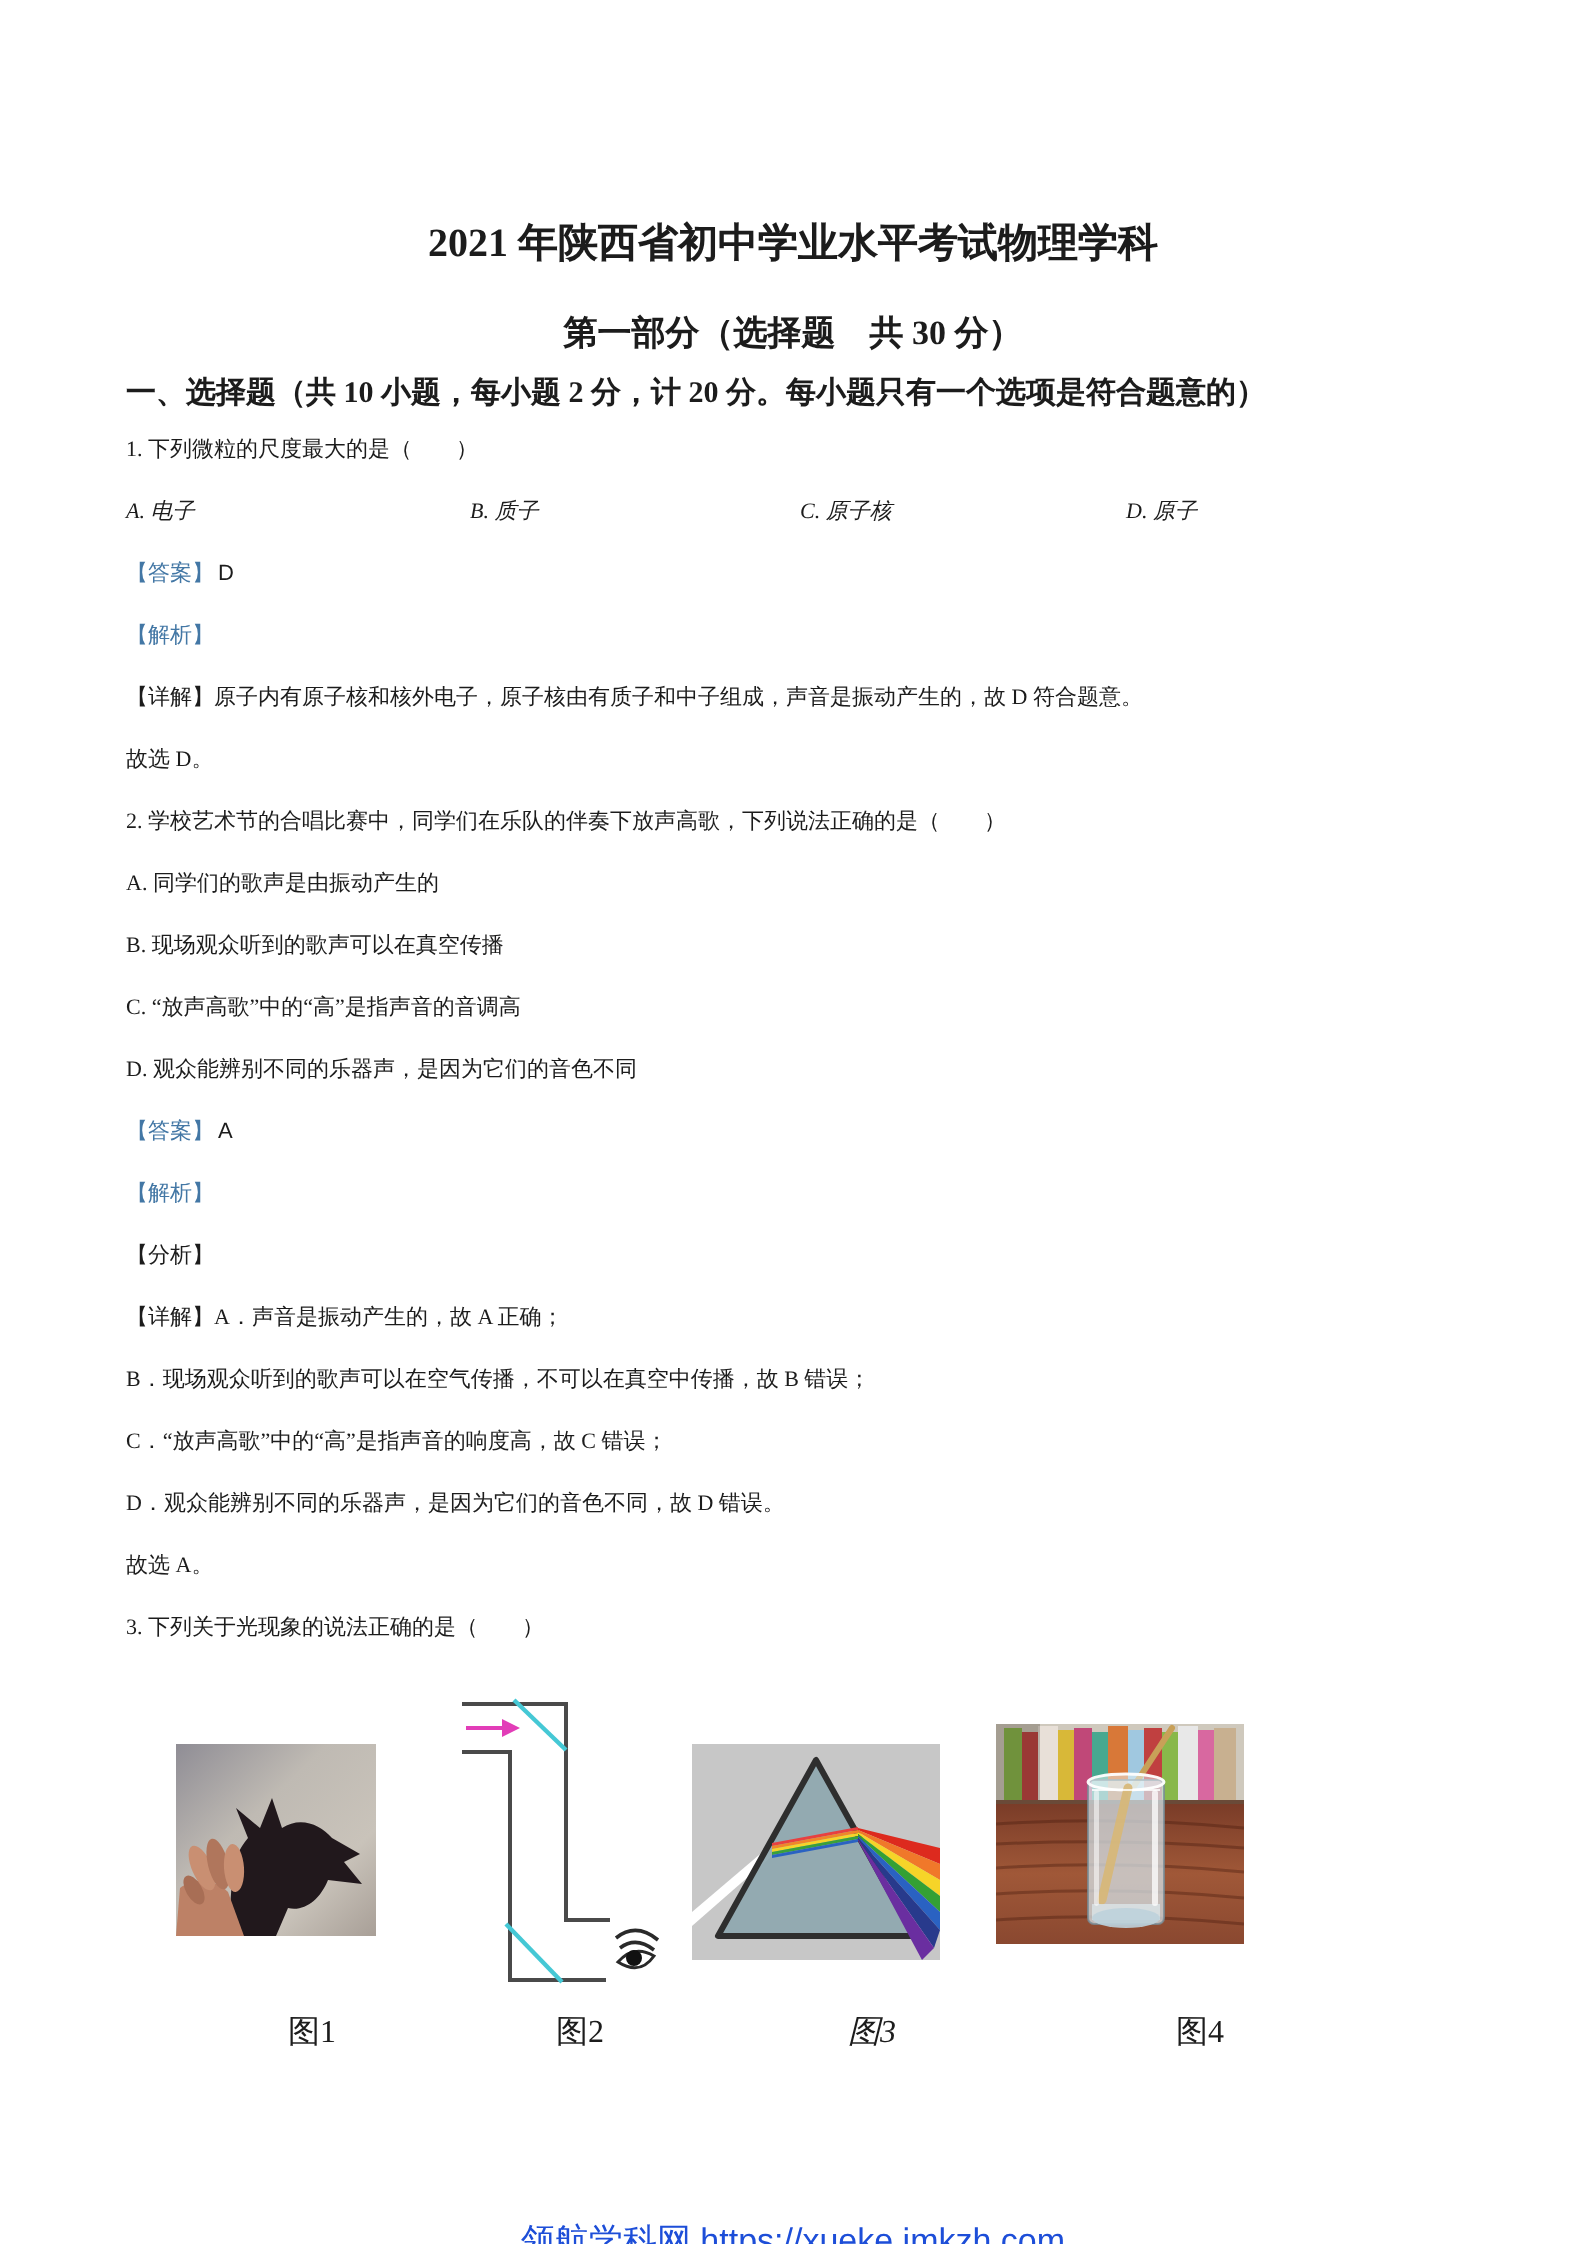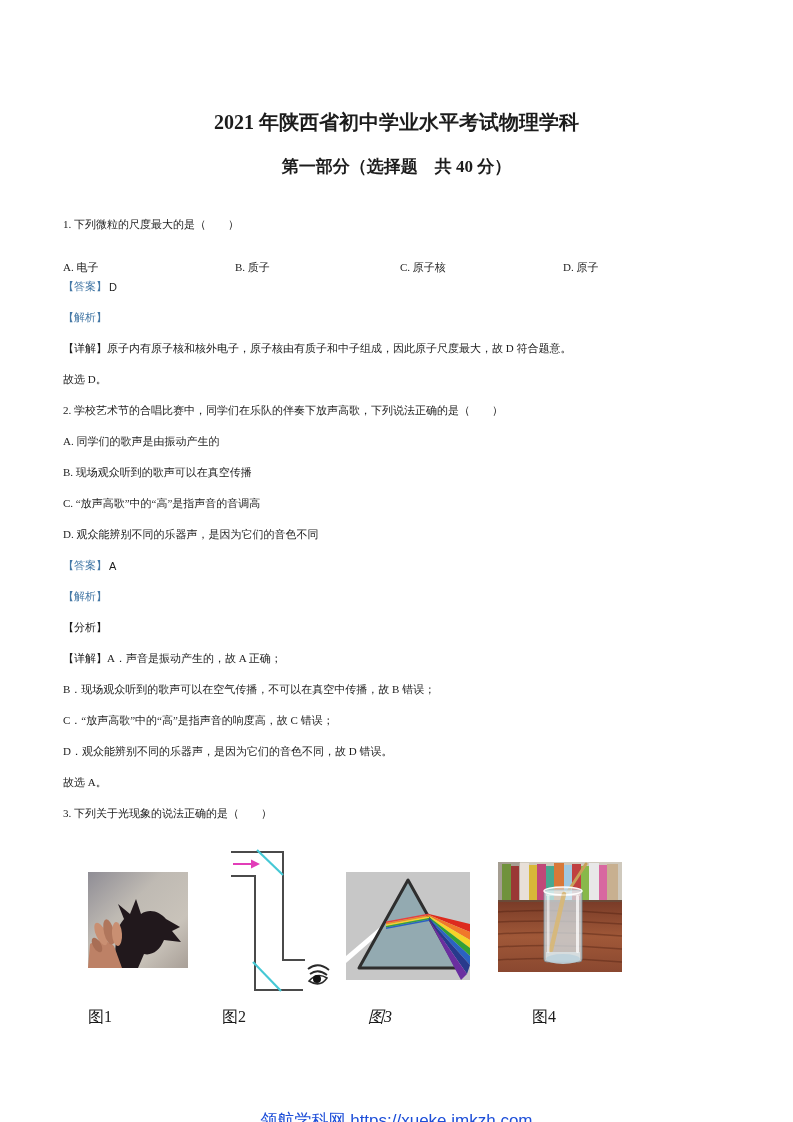--- a/index.html
+++ b/index.html
@@ -9,59 +9,60 @@
     font-family:"Liberation Serif","DejaVu Serif",serif;color:#1c1c1c;margin-top:44px;
   }
   .title{position:absolute;top:63px;left:0;width:793px;height:30px;line-height:30px;
     text-align:center;font-size:20px;font-weight:bold;}
   .part-header{position:absolute;top:110px;left:0;width:793px;height:26px;line-height:26px;
     text-align:center;font-size:17px;font-weight:bold;}
   .section-header{position:absolute;top:140px;left:63px;width:670px;height:26px;line-height:26px;
     font-size:15px;font-weight:bold;}
   .content{position:absolute;top:165px;left:63px;width:670px;}
   .line{height:31px;display:flex;align-items:center;font-size:11px;position:relative;white-space:pre;}
-  .opt{position:absolute;top:12px;height:31px;display:flex;align-items:center;}
+  .opt{position:absolute;top:0;height:31px;display:flex;align-items:center;font-style:italic;}
   .blue{color:#4377a5;}
   .ans-letter{font-family:"Liberation Sans","DejaVu Sans",sans-serif;padding-left:2px;}
   .figures{position:absolute;top:790px;left:0;width:793px;height:170px;}
   .fig{position:absolute;}
   .fig svg{display:block;}
-  .cap{position:absolute;top:960px;height:26px;line-height:26px;text-align:left;font-size:16px;}
+  .cap{position:absolute;top:960px;height:26px;line-height:26px;text-align:right;font-size:16px;}
   .footer{position:absolute;top:1064px;left:0;width:793px;height:26px;line-height:26px;
     text-align:center;font-size:17px;color:#1d4ed8;
     font-family:"Liberation Sans","DejaVu Sans",sans-serif;}
 </style>
 </head>
 <body>
 
 <div class="doc">
 
   <div class="title">2021 年陕西省初中学业水平考试物理学科</div>
-  <div class="part-header">第一部分（选择题　共 40 分）</div>
+  <div class="part-header">第一部分（选择题　共 30 分）</div>
+  <div class="section-header">一、选择题（共 10 小题，每小题 2 分，计 20 分。每小题只有一个选项是符合题意的）</div>
 
   <div class="content">
     <div class="line">1. 下列微粒的尺度最大的是（　　）</div>
 
     <div class="line">
       <span class="opt" style="left:0">A. 电子</span>
       <span class="opt" style="left:172px">B. 质子</span>
       <span class="opt" style="left:337px">C. 原子核</span>
       <span class="opt" style="left:500px">D. 原子</span>
     </div>
 
     <div class="line">
       <span class="blue">【答案】</span><span class="ans-letter">D</span>
     </div>
 
     <div class="line">
       <span class="blue">【解析】</span>
     </div>
 
     <div class="line">
-      <span>【详解】</span><span>原子内有原子核和核外电子，原子核由有质子和中子组成，因此原子尺度最大，故 D 符合题意。</span>
+      <span>【详解】</span><span>原子内有原子核和核外电子，原子核由有质子和中子组成，声音是振动产生的，故 D 符合题意。</span>
     </div>
 
     <div class="line">故选 D。</div>
 
     <div class="line">2. 学校艺术节的合唱比赛中，同学们在乐队的伴奏下放声高歌，下列说法正确的是（　　）</div>
     <div class="line">A. 同学们的歌声是由振动产生的</div>
     <div class="line">B. 现场观众听到的歌声可以在真空传播</div>
     <div class="line">C. “放声高歌”中的“高”是指声音的音调高</div>
     <div class="line">D. 观众能辨别不同的乐器声，是因为它们的音色不同</div>
 

